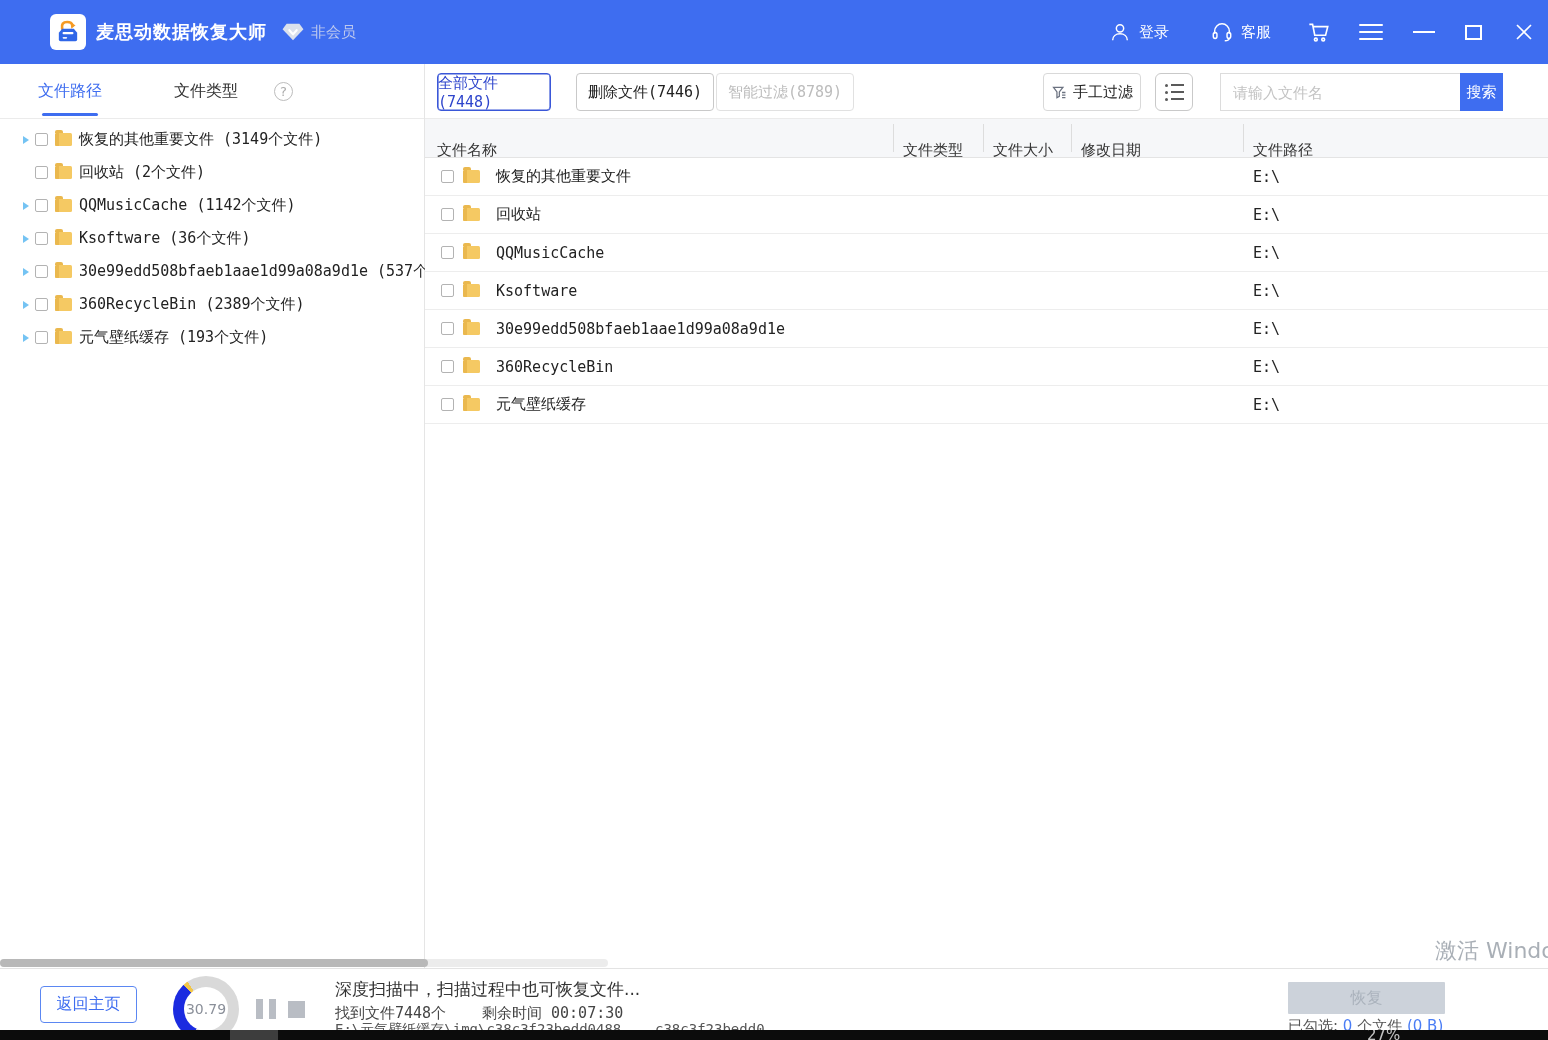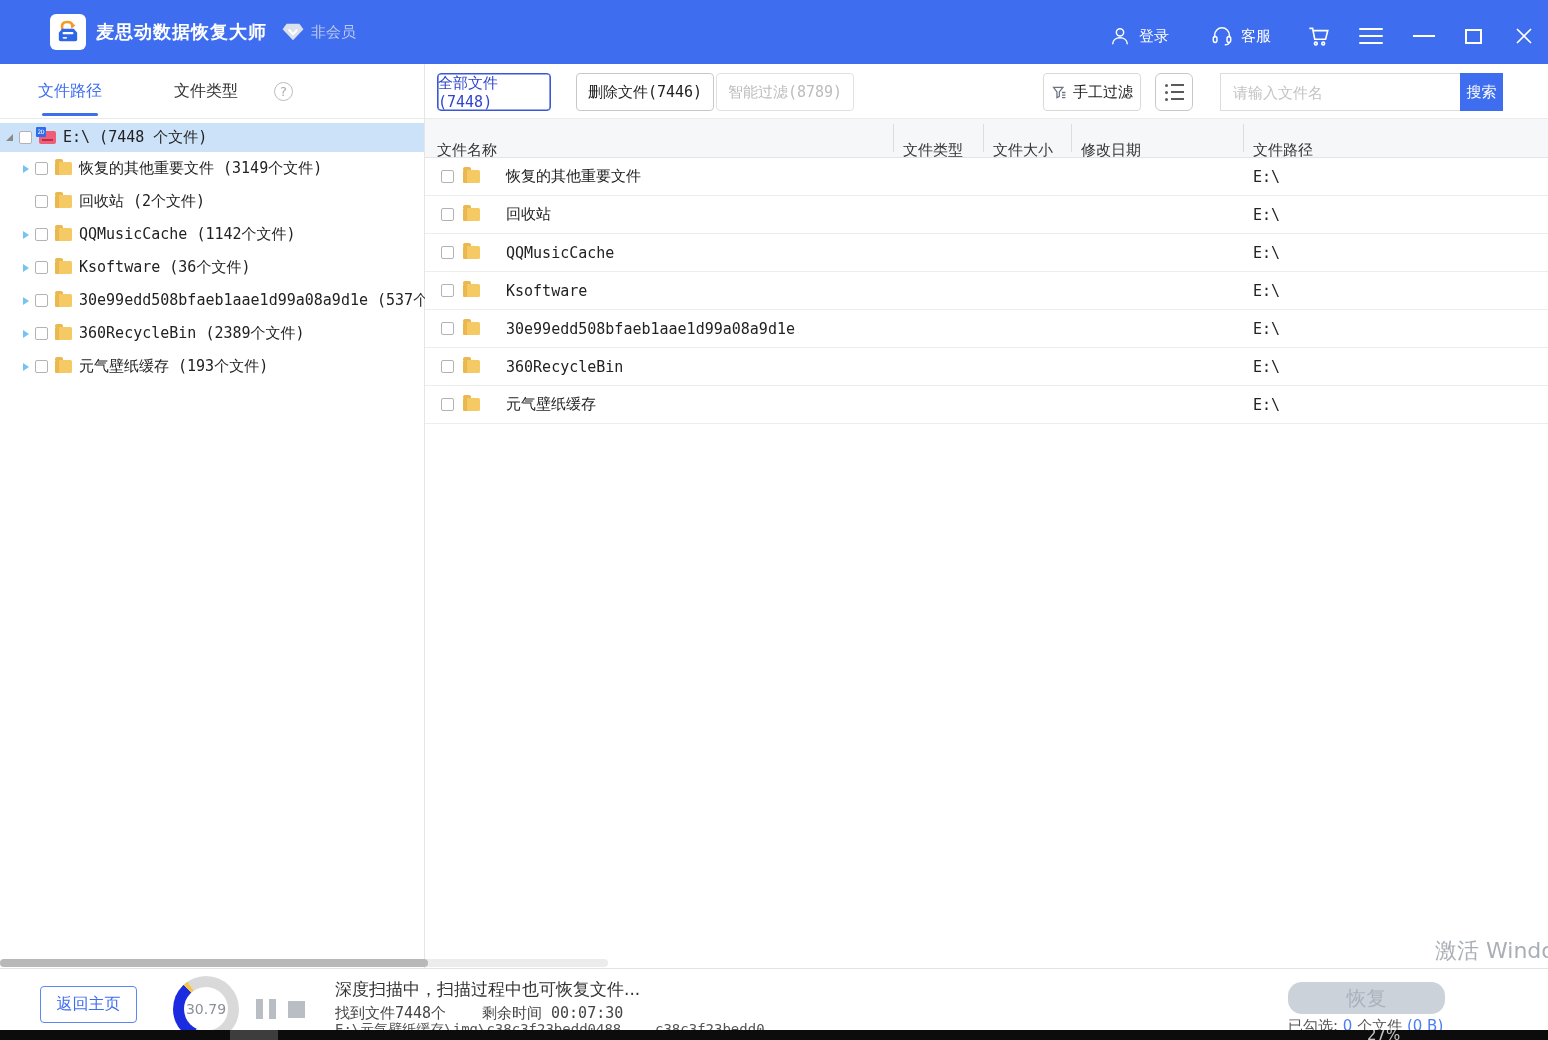--- a/index.html
+++ b/index.html
@@ -16,21 +16,21 @@
 
   
   .titlebar{position:absolute;left:0;top:0;width:1548px;height:64px;background:var(--c-accent);
             display:flex;align-items:center}
   .logo{position:absolute;left:50px;top:14px;width:36px;height:36px;background:#fff;border-radius:6px;
         display:flex;align-items:center;justify-content:center}
   .app-title{position:absolute;left:96px;top:0;height:64px;display:flex;align-items:center;
              color:#fff;font-size:18px;font-weight:bold;letter-spacing:1px}
   .badge{position:absolute;left:282px;top:0;height:64px;display:flex;align-items:center;gap:7px}
   .badge-text{color:#bcc8ee;font-size:15px}
-  .tb-right{position:absolute;right:0;top:0;height:72px;display:flex;align-items:center;color:#fff}
+  .tb-right{position:absolute;right:0;top:0;height:64px;display:flex;align-items:center;color:#fff}
   .tb-item{display:flex;align-items:center;gap:8px;font-size:15px;cursor:default}
   .tb-login{margin-right:42px}
   .tb-support{margin-right:34px}
   .tb-cart{margin-right:28px}
   .hamburger{width:24px;display:flex;flex-direction:column;gap:5px;margin-right:30px}
   .hamburger i{display:block;height:2px;background:#fff;border-radius:1px}
   .win-min{width:22px;height:2px;background:#fff;margin-right:30px}
   .win-max{width:17px;height:15px;border:2px solid #fff;margin-right:32px}
   .win-close{margin-right:14px;display:flex}
 
@@ -98,21 +98,21 @@
          font-size:15px;color:#333}
   .th{position:absolute;top:12px;height:39px;display:flex;align-items:center}
   .th-name{left:12px}.th-type{left:478px}.th-size{left:568px}.th-date{left:656px}.th-path{left:828px}
   .thsep{position:absolute;top:5px;bottom:5px;width:1px;background:#dddddd}
   .s1{left:468px}.s2{left:558px}.s3{left:646px}.s4{left:818px}
   .rows{position:relative}
   .row{position:relative;height:38px;border-bottom:1px solid #ededed;display:flex;align-items:center;
        font-size:15px;color:#222}
   .row .cb{margin-left:16px}
   .row .folder{margin-left:9px}
-  .row .rname{margin-left:26px;white-space:nowrap}
+  .row .rname{margin-left:16px;white-space:nowrap}
   .row .rpath{position:absolute;left:828px}
 
   
   .hscroll{position:absolute;left:0;top:959px;width:608px;height:8px;background:#ececec;border-radius:4px}
   .hscroll .thumb{position:absolute;left:0;top:0;width:428px;height:8px;background:#b8b8b8;border-radius:4px}
 
   
   .footer{position:absolute;left:0;top:968px;width:1548px;height:62px;background:#fff;
           border-top:1px solid #e3e3e3}
   .backbtn{position:absolute;left:40px;top:17px;width:97px;height:37px;border:1px solid #5b87f2;
@@ -124,22 +124,22 @@
         display:flex;align-items:center;justify-content:center}
   .ring-inner{width:44px;height:44px;border-radius:50%;background:#fff;display:flex;align-items:center;
         justify-content:center;font-size:14px;color:#8a8f99}
   .pausebtn{position:absolute;left:256px;top:30px;display:flex;gap:6px}
   .pausebtn i{display:block;width:7px;height:20px;background:#b9bdc4}
   .stopbtn{position:absolute;left:288px;top:32px;width:17px;height:17px;background:#b9bdc4}
   .stat1{position:absolute;left:335px;top:9px;font-size:17px;color:#333}
   .stat2{position:absolute;left:335px;top:35px;font-size:15px;color:#444}
   .stat2 .remain{position:absolute;left:147px;top:0;white-space:nowrap}
   .stat3{position:absolute;left:335px;top:52px;font-size:14px;color:#555;white-space:nowrap}
-  .recoverbtn{position:absolute;left:1288px;top:13px;width:157px;height:32px;border:none;border-radius:14px;
-        background:var(--c-recover-bg);color:#aab2bc;font-size:20px;
+  .recoverbtn{position:absolute;left:1288px;top:13px;width:157px;height:32px;border:none;border-radius:1px;
+        background:var(--c-recover-bg);color:#aab2bc;font-size:16px;
         display:flex;align-items:center;justify-content:center}
   .selline{position:absolute;left:1288px;top:48px;font-size:15px;color:#555;white-space:nowrap}
   .selline .blue{color:#4a7df5}
 
   
   .watermark{position:absolute;left:1435px;top:936px;color:rgba(140,148,158,.75);pointer-events:none}
   .wm1{font-size:22px;white-space:nowrap}
   .wm2{font-size:14px;margin-top:5px;white-space:nowrap}
 
   
@@ -218,26 +218,20 @@
     </div>
   </div>
 
   <div class="sidebar">
     <div class="side-head">
       <div class="side-tab active">文件路径</div>
       <div class="side-tab t2">文件类型</div>
       <div class="help">?</div>
     </div>
     <div class="tree mono">
-      <div class="trow root">
-        <span class="caret-exp"></span>
-        <span class="cb"></span>
-        <span class="drive"></span>
-        <span class="tlabel">E:\ (7448 个文件)</span>
-      </div>
       <div class="trow">
         <span class="caret-col"></span>
         <span class="cb"></span>
         <span class="folder"></span>
         <span class="tlabel">恢复的其他重要文件 (3149个文件)</span>
       </div>
       <div class="trow">
         <span class="caret-col" style="visibility: hidden;"></span>
         <span class="cb"></span>
         <span class="folder"></span>

